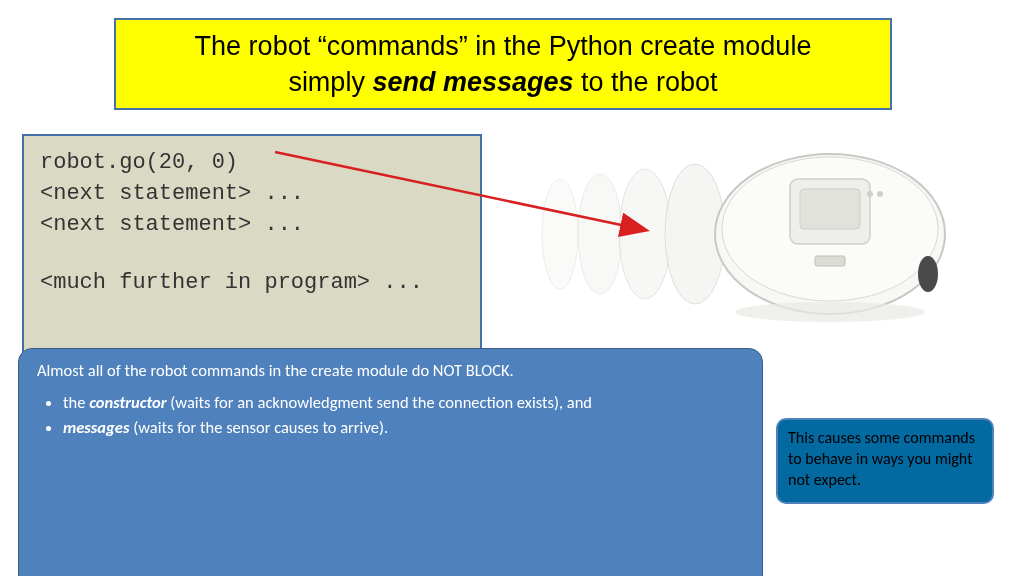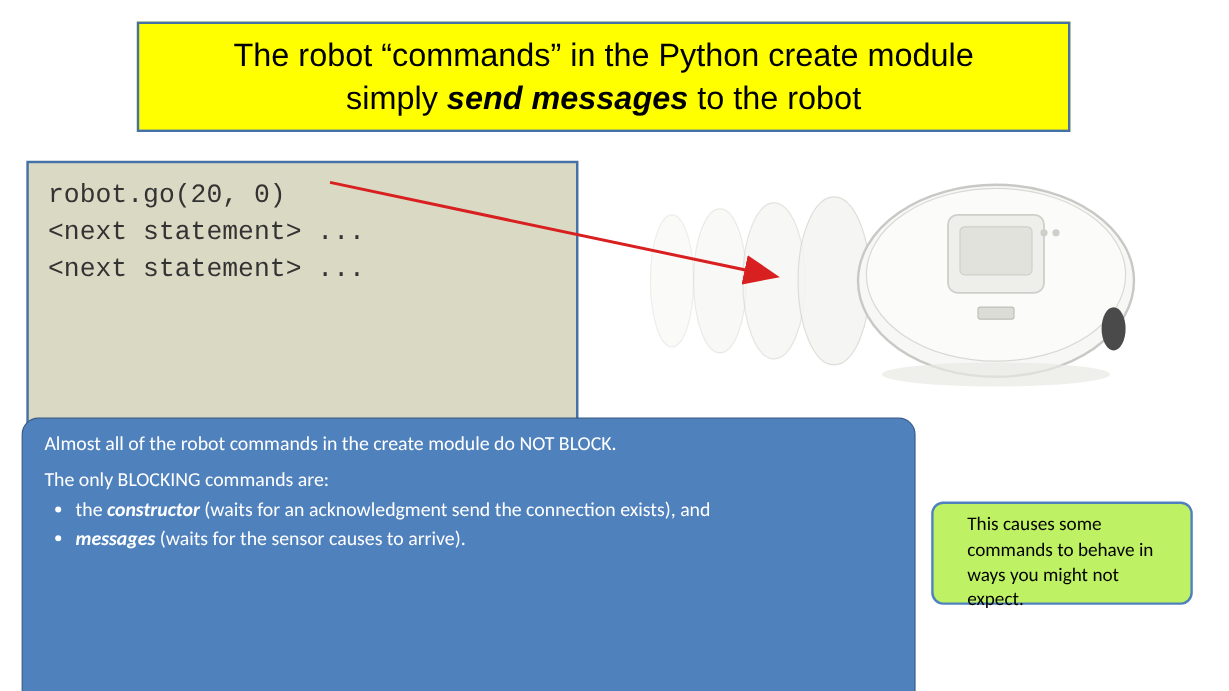--- a/index.html
+++ b/index.html
@@ -72,24 +72,24 @@
   }
   .blue-box ul { list-style: disc; padding-left: 26px; margin: 2px 0 8px 0; }
   .blue-box li { margin-bottom: 2px; }
   .blue-box .bi { font-style: italic; font-weight: bold; }
   .yellow-note {
     position: absolute;
     left: 776px;
     top: 418px;
     width: 218px;
     height: 86px;
-    background: #bef264;
+    background: #0369a1;
     border: 2px solid #4f81bd;
     border-radius: 10px;
-    padding: 8px 28px;
+    padding: 8px 10px;
     font-size: 16px;
     color: #000;
     line-height: 1.3;
   }
   .arrow-svg {
     position: absolute;
     left: 270px;
     top: 140px;
     width: 400px;
     height: 110px;
@@ -103,20 +103,21 @@
   <div class="title-text">
     <span>The robot “commands” in the Python create module simply </span><span class="emph">send messages</span><span> to the robot</span>
   </div>
 </div>
 
 <div class="code-box">
   <div class="code-line">robot.go(20, 0)</div>
   <div class="code-line">&lt;next statement&gt; ...</div>
   <div class="code-line">&lt;next statement&gt; ...</div>
   <div class="code-spacer"></div>
+  <div class="code-line">&lt;much further in program&gt; ...</div>
 </div>
 
 <div class="robot-area">
   <svg class="robot-svg" viewBox="0 0 470 190">
 
     <g fill="#f4f4f2" stroke="#d8d8d4" stroke-width="1">
       <ellipse cx="60" cy="100" rx="18" ry="55" opacity="0.45"></ellipse>
       <ellipse cx="100" cy="100" rx="22" ry="60" opacity="0.55"></ellipse>
       <ellipse cx="145" cy="100" rx="26" ry="65" opacity="0.7"></ellipse>
       <ellipse cx="195" cy="100" rx="30" ry="70" opacity="0.85"></ellipse>
@@ -146,21 +147,20 @@
     <marker id="ah" markerWidth="12" markerHeight="10" refX="10" refY="5" orient="auto">
       <path d="M0,0 L12,5 L0,10 Z" fill="#d82020"></path>
     </marker>
   </defs>
   <line x1="5" y1="12" x2="375" y2="90" stroke="#d82020" stroke-width="2.5" marker-end="url(#ah)"></line>
 </svg>
 
 <div class="blue-box">
   <div>Almost all of the robot commands in the create module do NOT BLOCK.</div>
   <div style="height:8px"></div>
-  <div>The only BLOCKING commands are:</div>
   <ul>
     <li>
       <span>the </span><span class="bi">constructor</span><span> (waits for an acknowledgment send the connection exists), and</span>
     </li>
     <li>
       <span class="bi">messages</span><span> (waits for the sensor causes to arrive).</span>
     </li>
   </ul>
 </div>
 

